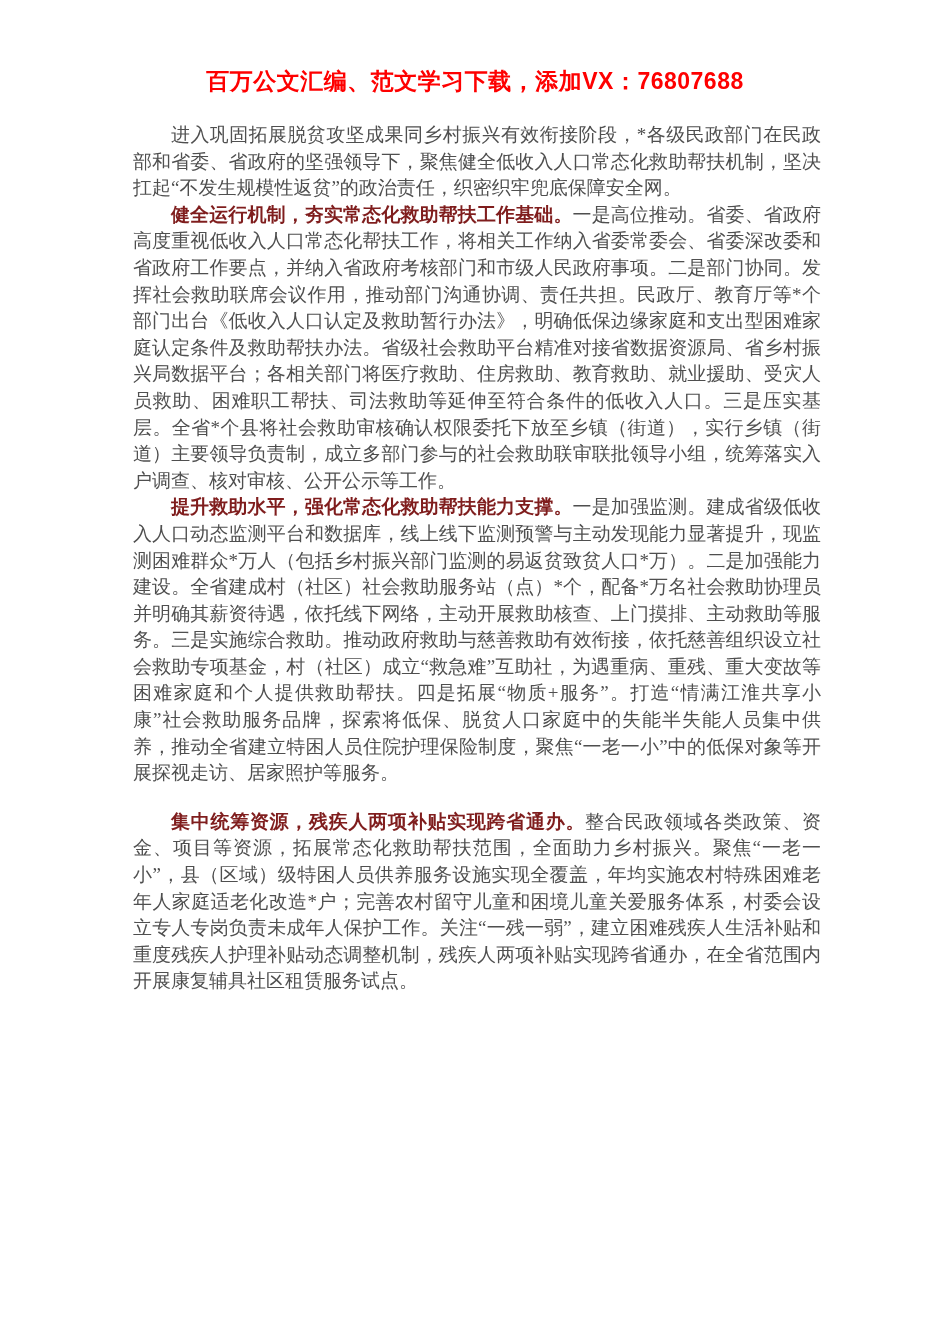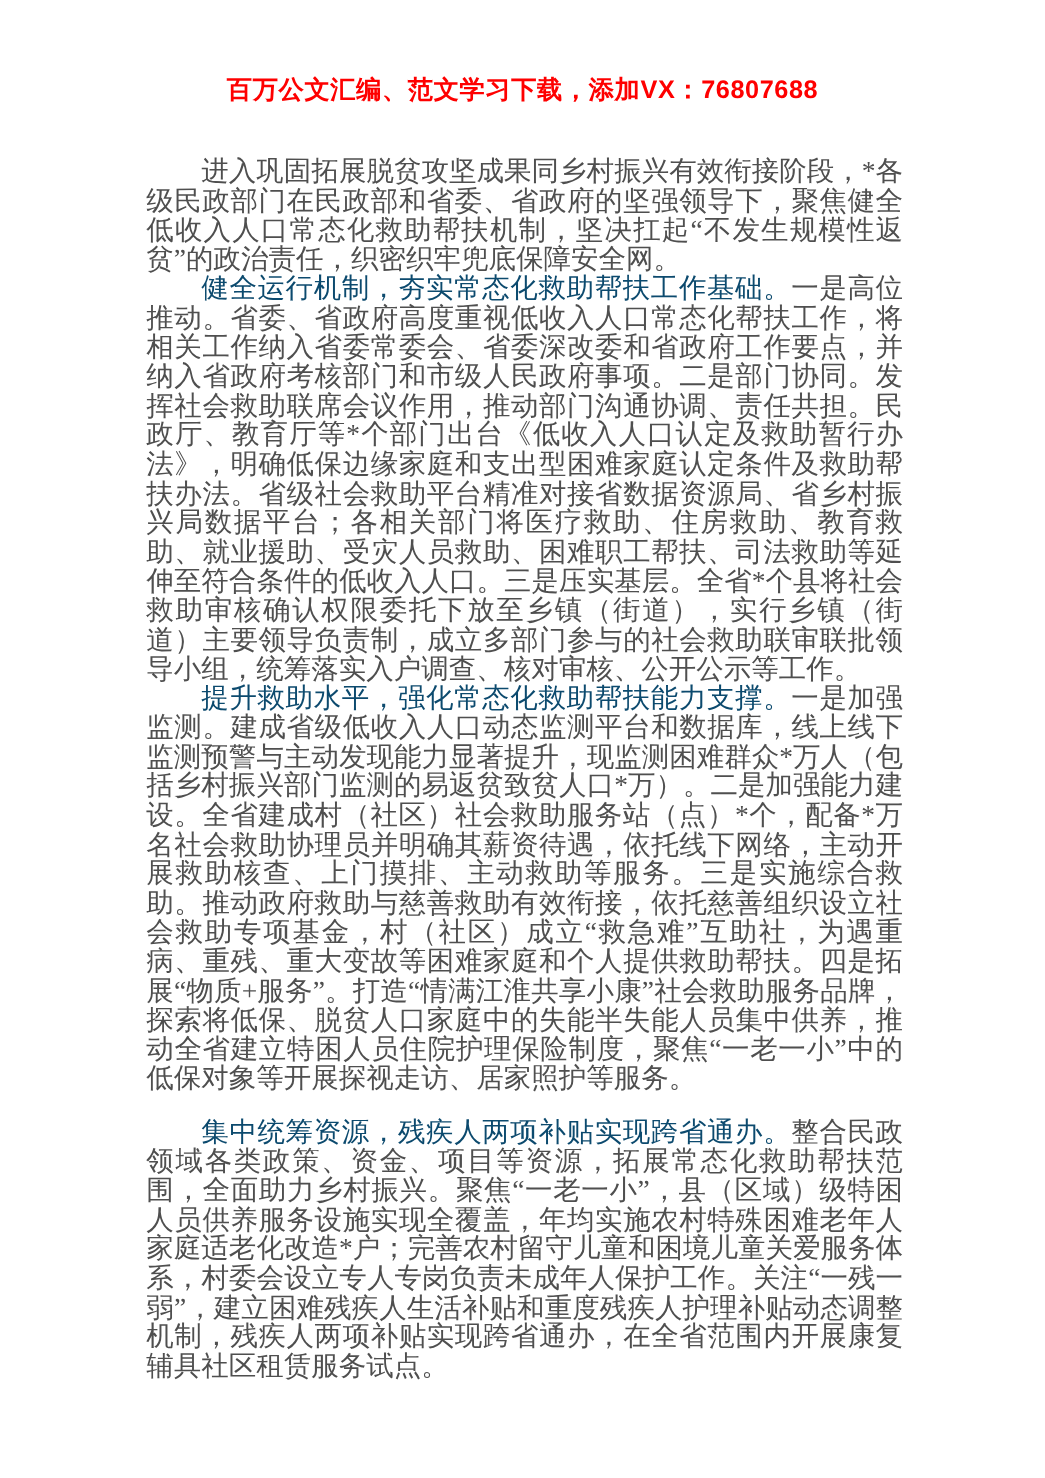--- a/index.html
+++ b/index.html
@@ -20,39 +20,39 @@
     text-align: center;
     font-family: "Liberation Sans", sans-serif;
     font-weight: bold;
     font-size: 23px;
     line-height: 28px;
     color: #fe0000;
     letter-spacing: 0.5px;
   }
   .content {
     position: absolute;
-    top: 144px;
+    top: 122px;
     left: 133px;
     width: 688px;
-    font-size: 25px;
+    font-size: 19px;
     line-height: 26.6px;
     text-align: justify;
     text-justify: inter-ideograph;
     color: #4f4f4f;
   }
   .content p {
     margin: 0;
     text-indent: 2em;
   }
   .content p.spaced {
     margin-top: 22px;
   }
   .lead {
-    font-weight: normal;
-    color: #0c4a6e;
+    font-weight: bold;
+    color: #7f1d1d;
   }
 </style>
 </head>
 <body>
 
 <div class="page">
 
   <div class="banner">百万公文汇编、范文学习下载，添加VX：76807688</div>
 
   <div class="content">

